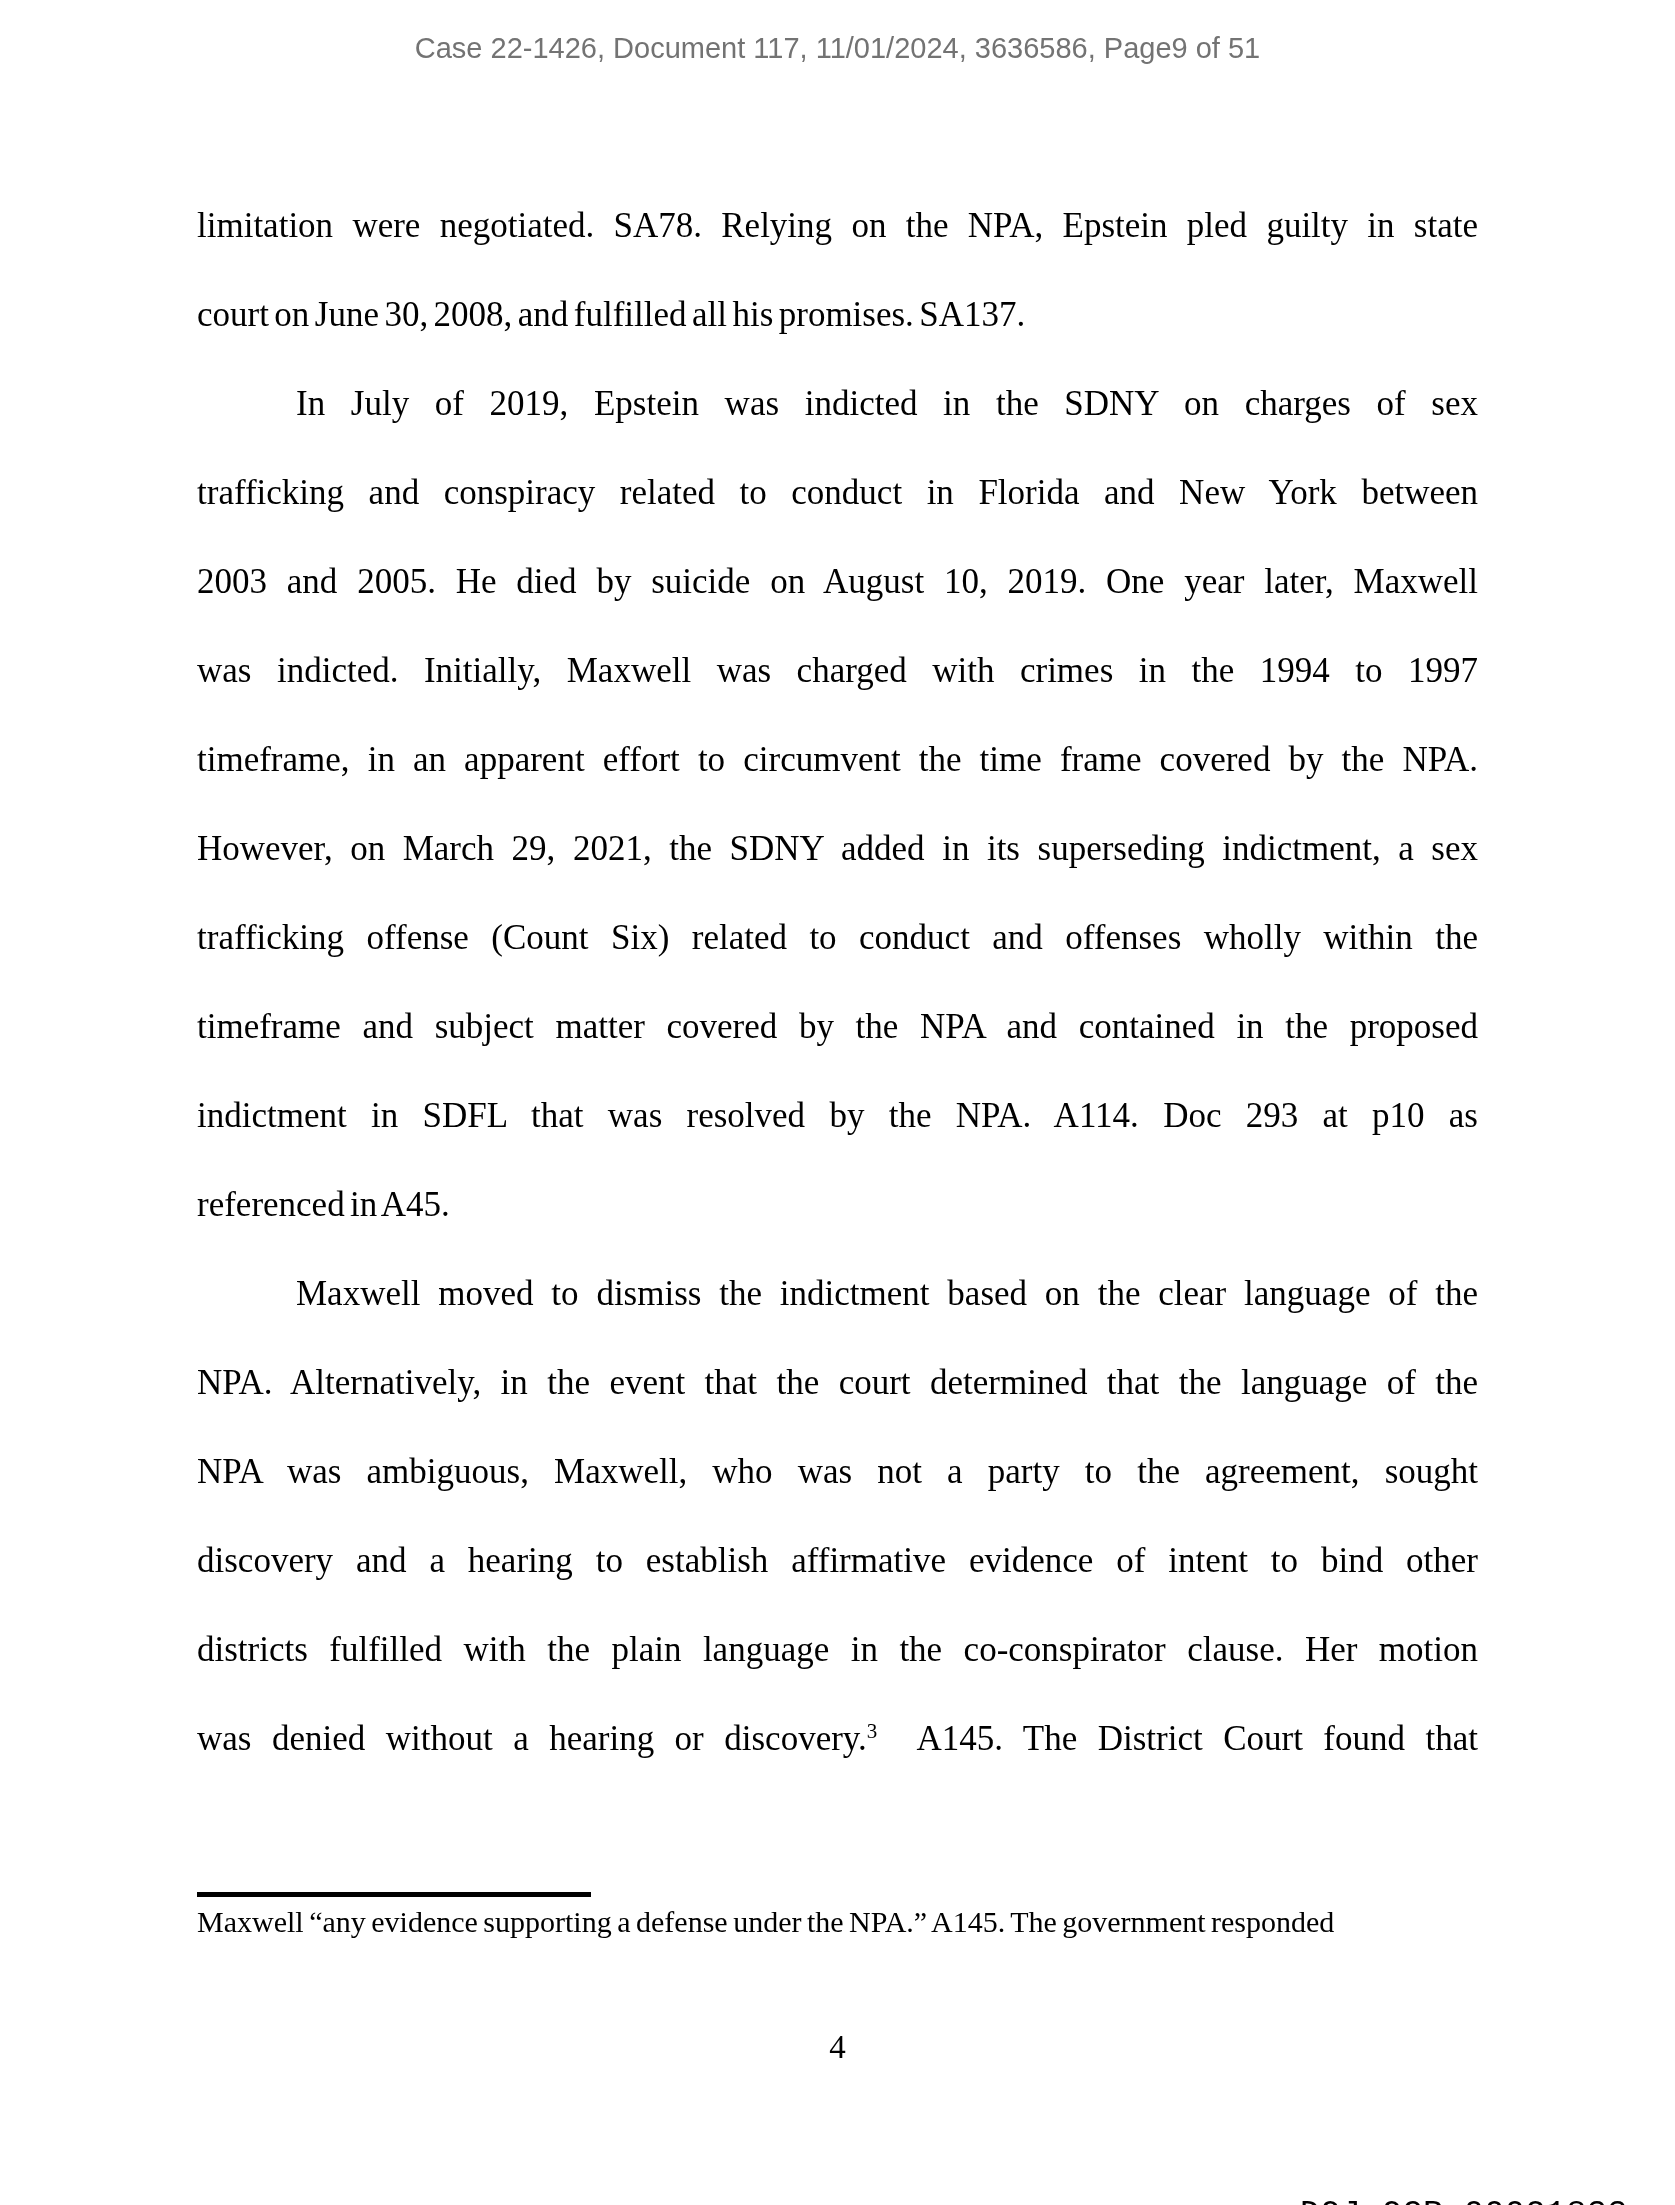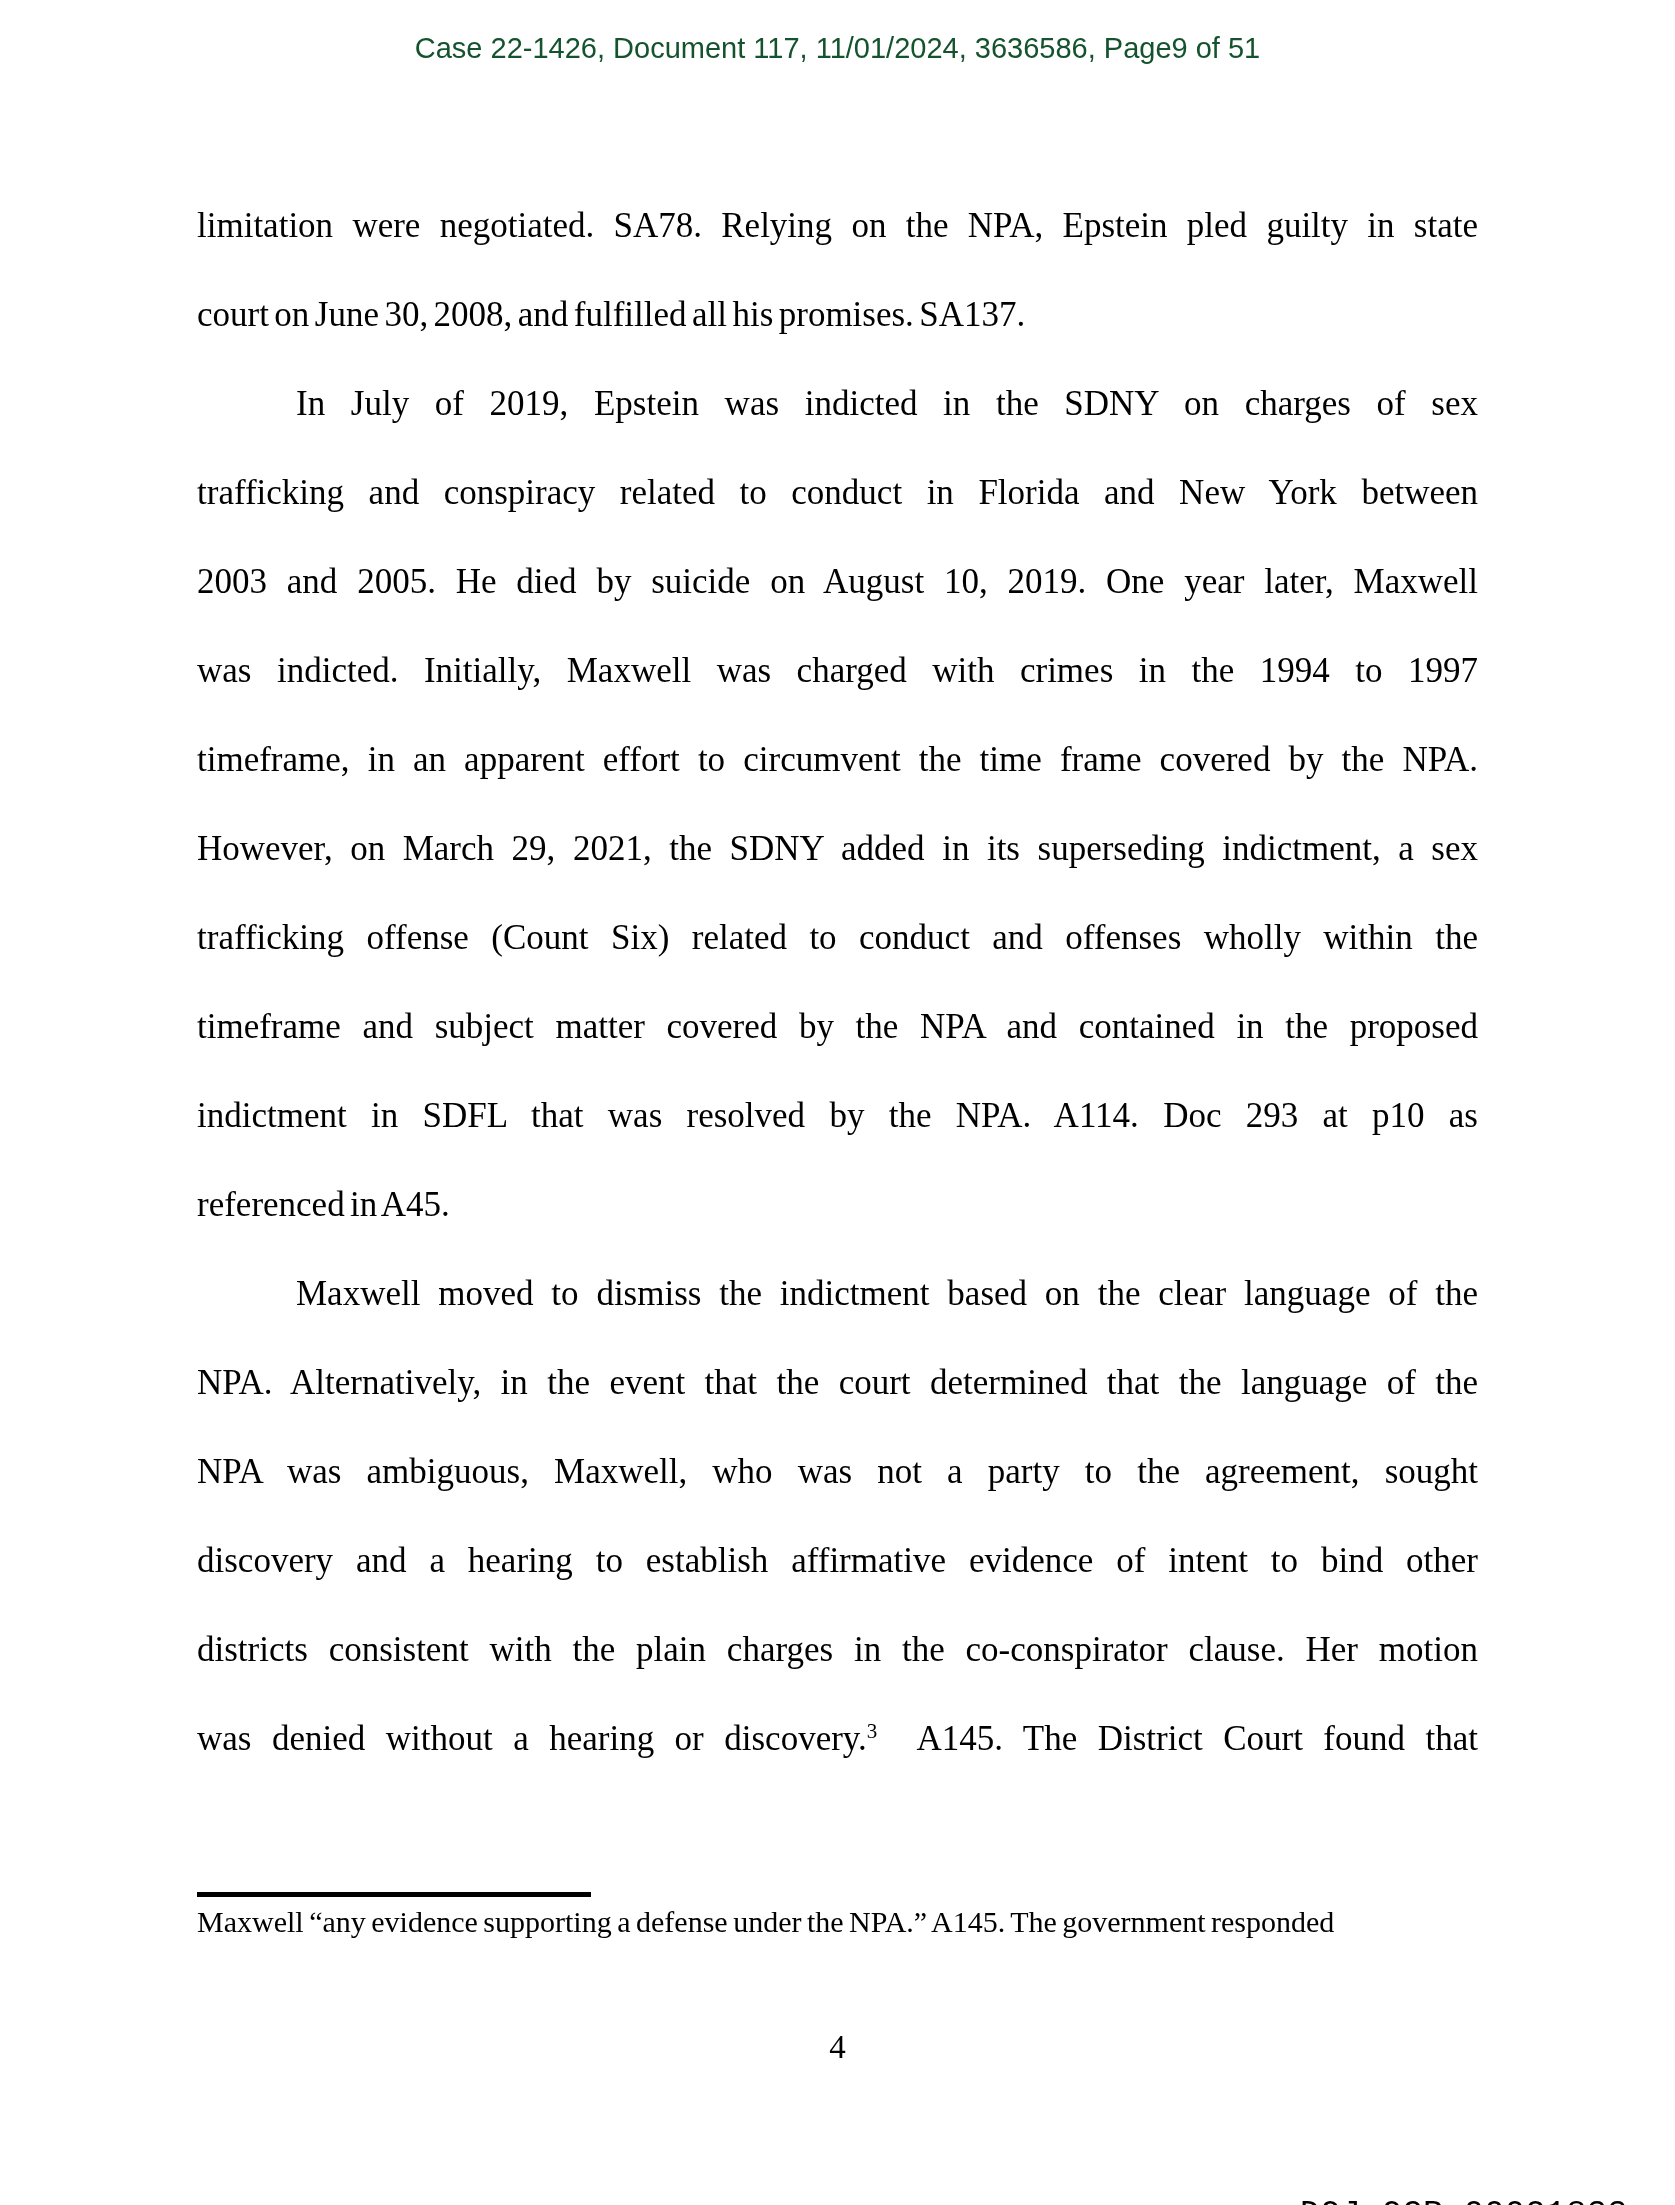--- a/index.html
+++ b/index.html
@@ -78,40 +78,40 @@
     font-family: "Liberation Mono", "DejaVu Sans Mono", monospace;
     font-size: 33px;
     letter-spacing: 0.7px;
     margin-top: 35px;
   }
 </style>
 </head>
 <body>
 
 <div class="page">
-  <div class="header" style="color: #14532d;">Case 22-1426, Document 117, 11/01/2024, 3636586, Page9 of 51</div>
+  <div class="header" style="color: #737373;">Case 22-1426, Document 117, 11/01/2024, 3636586, Page9 of 51</div>
 
   <div class="body-text">
       <div class="line justify">limitation were negotiated. SA78. Relying on the NPA, Epstein pled guilty in state</div>
       <div class="line">court on June 30, 2008, and fulfilled all his promises. SA137.</div>
       <div class="line justify indent">In July of 2019, Epstein was indicted in the SDNY on charges of sex</div>
       <div class="line justify">trafficking and conspiracy related to conduct in Florida and New York between</div>
       <div class="line justify">2003 and 2005. He died by suicide on August 10, 2019. One year later, Maxwell</div>
       <div class="line justify">was indicted. Initially, Maxwell was charged with crimes in the 1994 to 1997</div>
       <div class="line justify">timeframe, in an apparent effort to circumvent the time frame covered by the NPA.</div>
       <div class="line justify">However, on March 29, 2021, the SDNY added in its superseding indictment, a sex</div>
       <div class="line justify">trafficking offense (Count Six) related to conduct and offenses wholly within the</div>
       <div class="line justify">timeframe and subject matter covered by the NPA and contained in the proposed</div>
       <div class="line justify">indictment in SDFL that was resolved by the NPA. A114. Doc 293 at p10 as</div>
       <div class="line">referenced in A45.</div>
       <div class="line justify indent">Maxwell moved to dismiss the indictment based on the clear language of the</div>
       <div class="line justify">NPA. Alternatively, in the event that the court determined that the language of the</div>
       <div class="line justify">NPA was ambiguous, Maxwell, who was not a party to the agreement, sought</div>
       <div class="line justify">discovery and a hearing to establish affirmative evidence of intent to bind other</div>
-      <div class="line justify">districts consistent with the plain charges in the co-conspirator clause. Her motion</div>
+      <div class="line justify">districts fulfilled with the plain language in the co-conspirator clause. Her motion</div>
       <div class="line justify">was denied without a hearing or discovery.<sup>3</sup>&nbsp; A145. The District Court found that</div>
     </div>
 
   <div class="footnote-rule"></div>
 
   <div class="footnote">
       <div class="fn-line">Maxwell “any evidence supporting a defense under the NPA.” A145. The government responded</div>
     </div>
 
   <div class="page-number">4</div>

